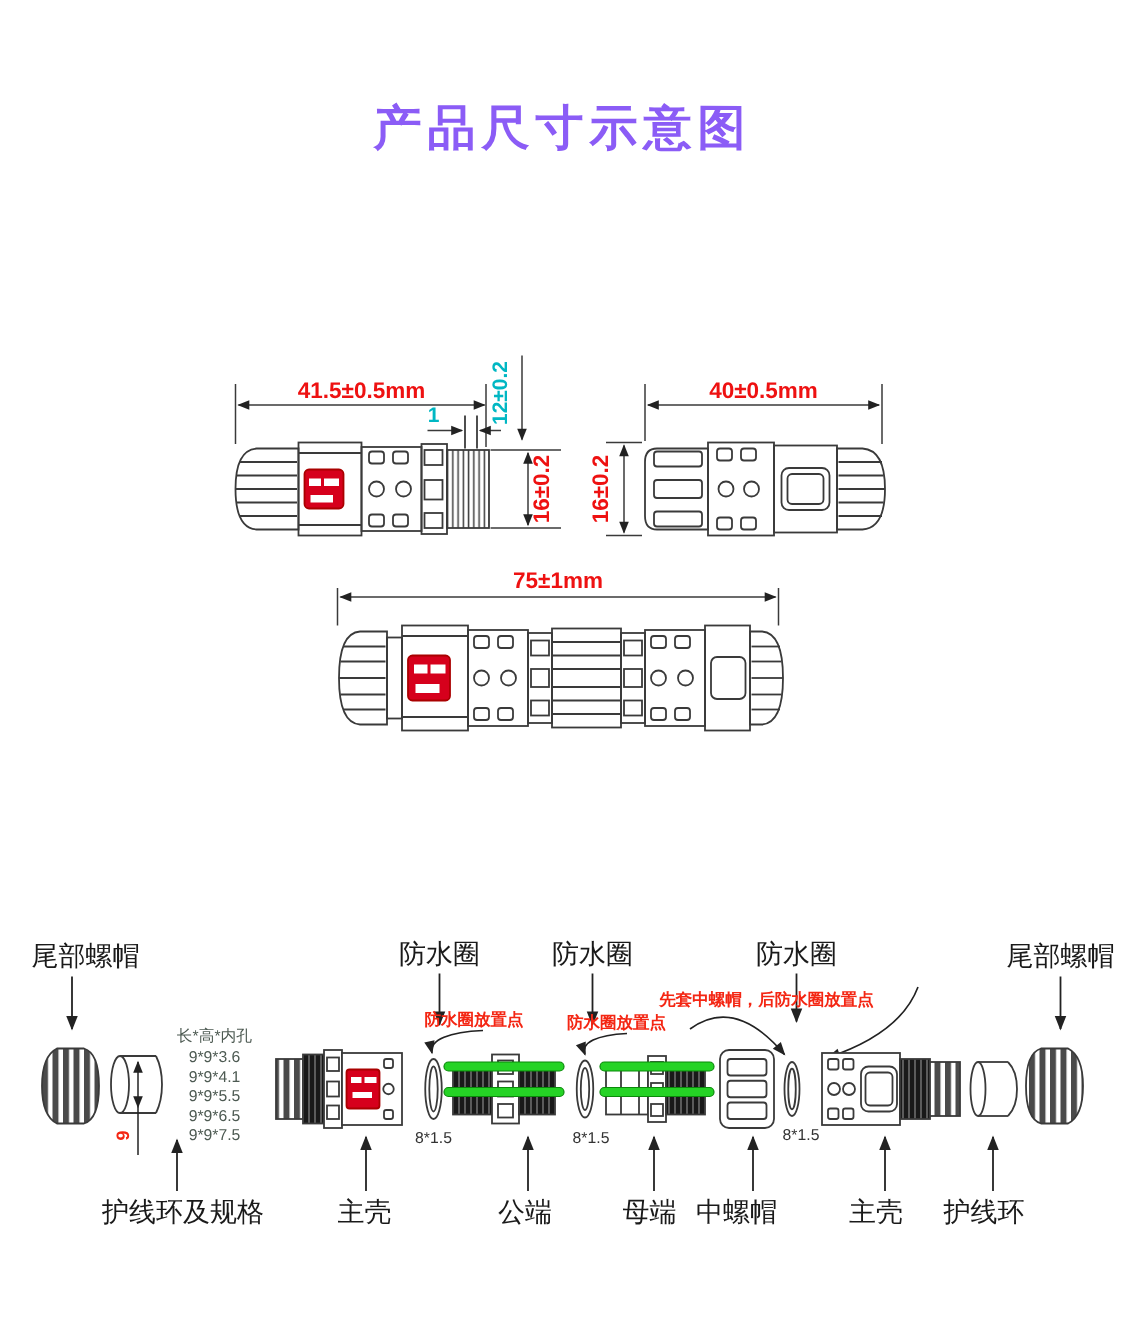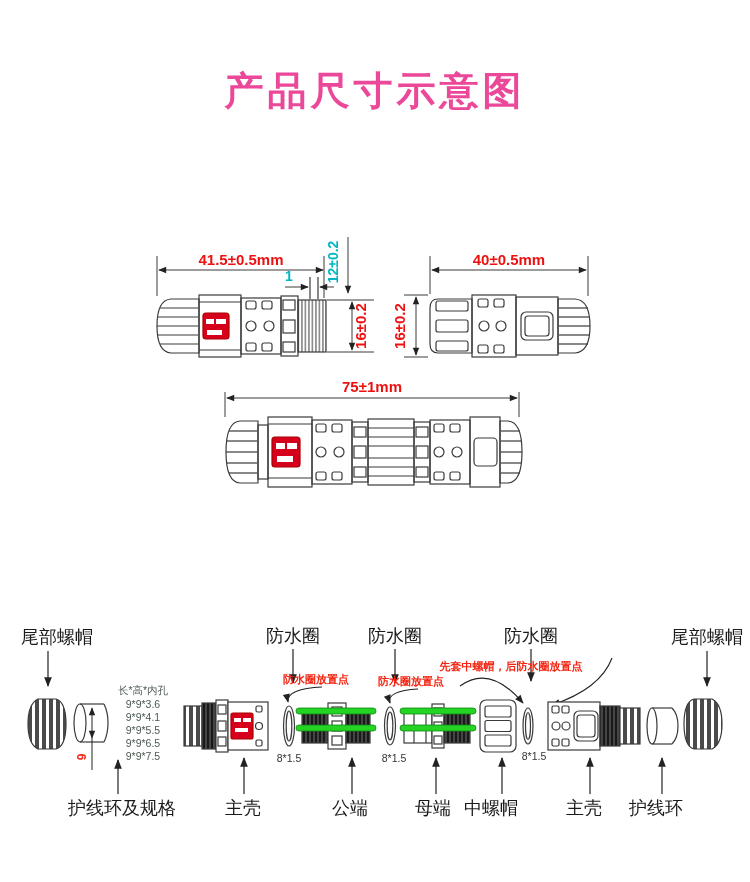--- a/index.html
+++ b/index.html
@@ -1,19 +1,19 @@
 <!DOCTYPE html>
 <html><head>
 <meta charset="utf-8">
 <style>
   html,body{margin:0;padding:0;background:#ffffff;}
   body{width:750px;height:882px;position:relative;overflow:hidden;
        font-family:"Liberation Sans","DejaVu Sans",sans-serif;}
   .title{position:absolute;top:64px;left:0;width:750px;text-align:center;
-         font-size:39px;font-weight:bold;letter-spacing:4px;color:#ec4899;}
+         font-size:32px;font-weight:bold;letter-spacing:4px;color:#8b5cf6;}
   svg{position:absolute;left:0;top:0;}
   text{font-family:"Liberation Sans","DejaVu Sans",sans-serif;}
   .lbl{font-size:18px;fill:#1a1a1a;}
   .dim-red{font-size:15px;font-weight:bold;fill:#ee1111;}
   .dim-cyan{font-size:14px;font-weight:bold;fill:#00b7c3;}
   .note-red{font-size:11px;font-weight:bold;fill:#f42613;}
   .spec{font-size:10.5px;fill:#4d5a52;}
   .osize{font-size:10.5px;fill:#333;}
 </style>
 </head>

